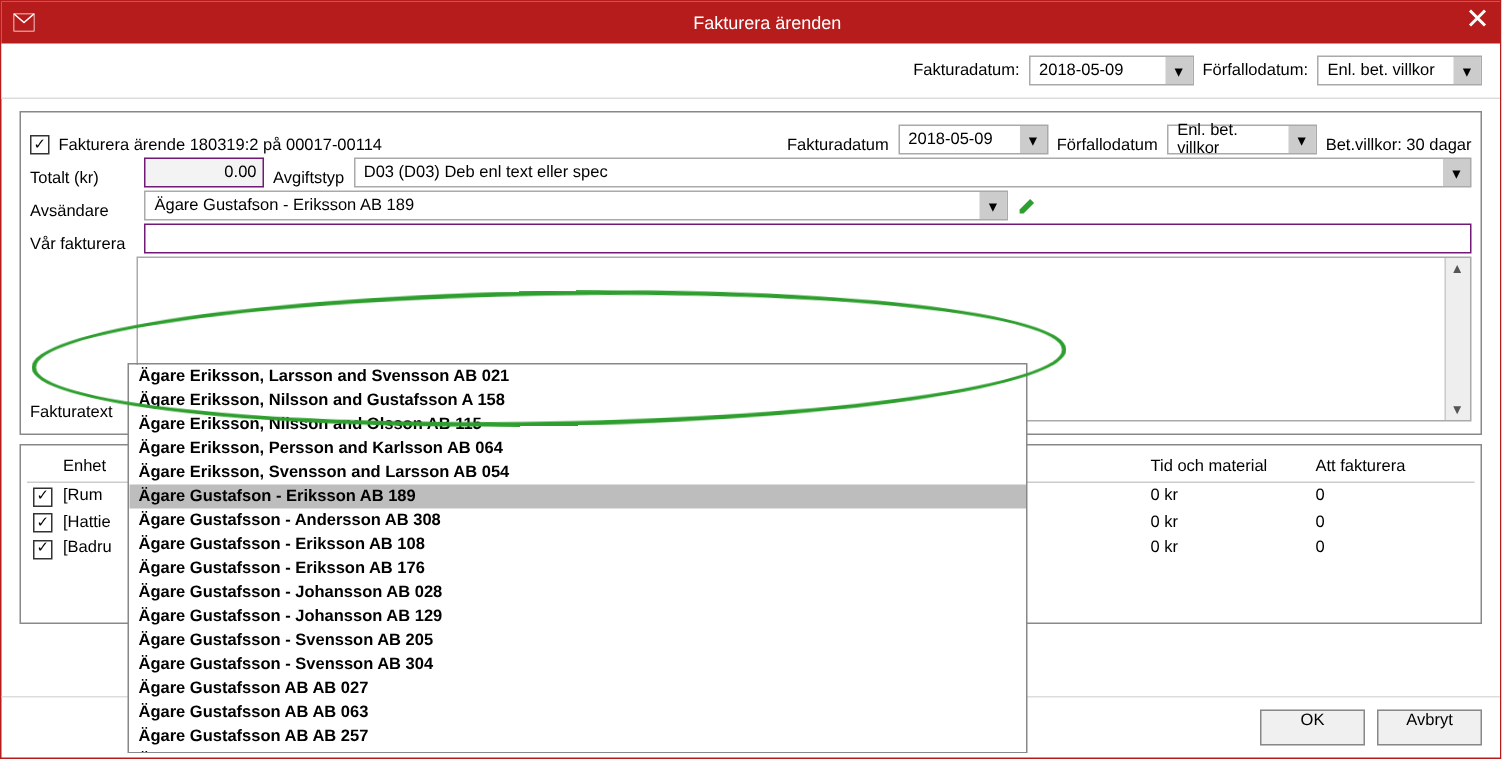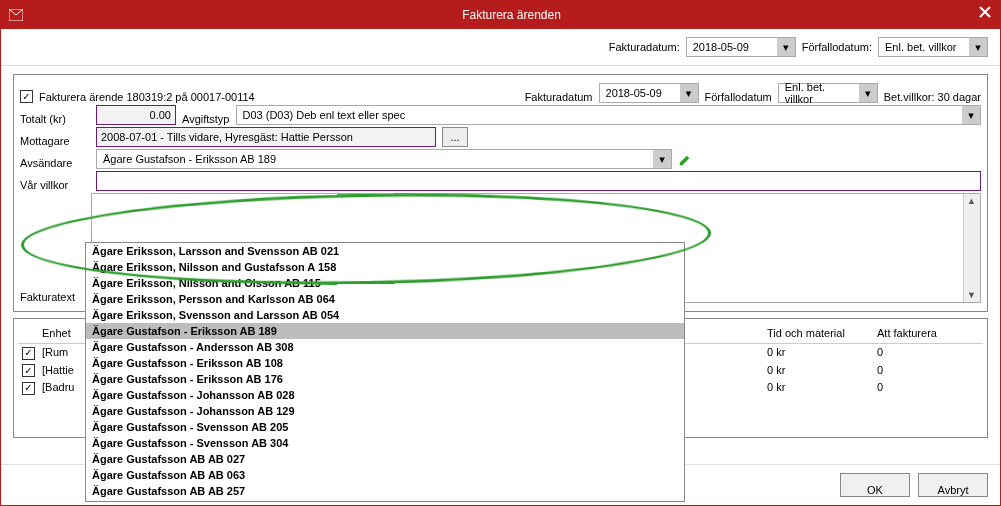--- a/index.html
+++ b/index.html
@@ -31,21 +31,21 @@
   .facturatext-area { border: 1px solid #aaa; background: #fff; height: 110px; width: 100%; position: relative; }
   .facturatext-area .sbar { position: absolute; right: 0; top: 0; bottom: 0; width: 17px; background: #eee; border-left: 1px solid #ccc; }
   .facturatext-area .sbar::before { content: "▲"; position: absolute; top: 2px; left: 3px; font-size: 9px; color: #555;}
   .facturatext-area .sbar::after { content: "▼"; position: absolute; bottom: 2px; left: 3px; font-size: 9px; color: #555;}
   .lower-panel { border: 1px solid #888; margin-top: 6px; height: 120px; padding: 4px; }
   .gridhdr { display: flex; border-bottom: 1px solid #ccc; font-weight: normal; padding: 2px 0; }
   .gridhdr > div { padding: 2px 4px; }
   .gridrow { display: flex; }
   .gridrow > div { padding: 2px 4px; }
   .footer { padding: 8px 12px; display: flex; justify-content: flex-end; gap: 8px; border-top: 1px solid #ddd; }
-  .btn { min-width: 70px; height: 24px; border: 1px solid #888; background: #f0f0f0; display: inline-flex; align-items: flex-end; justify-content: center; cursor: pointer; }
+  .btn { min-width: 70px; height: 24px; border: 1px solid #888; background: #f0f0f0; display: inline-flex; align-items: flex-start; justify-content: center; cursor: pointer; }
   .ellipse-mark { position: absolute; border: 3px solid #2e9e2e; border-radius: 50%; width: 690px; height: 90px; left: 20px; top: 128px; z-index: 100; pointer-events: none; transform: rotate(-1deg);}
   .pencil-icon svg { width: 14px; height: 14px; }
 </style>
 </head>
 <body>
 
 <div class="window">
 
   <div class="titlebar">
     <span class="mail-icon">
@@ -101,43 +101,36 @@
         <span class="textcell readonly" style="width:80px; justify-content:flex-end">
             <span>0.00</span>
           </span>
         <span class="label">Avgiftstyp</span>
         <span class="combo" style="flex:1">
           <span style="flex:1">D03 (D03) Deb enl text eller spec</span>
           <span class="arrow">▾</span>
         </span>
       </div>
 
-      <div class="row">
-        <span class="fieldlabel">Mottagare</span>
-        <span class="textcell readonly" style="width:340px">
-            <span>2008-07-01 - Tills vidare, Hyresgäst: Hattie Persson</span>
-          </span>
-        <span class="btn-small">...</span>
-      </div>
 
       <div class="row">
         <span class="fieldlabel">Avsändare</span>
         <span class="combo" style="width:576px">
           <span style="flex:1">Ägare Gustafson - Eriksson AB  189</span>
           <span class="arrow">▾</span>
         </span>
         <span class="pencil-icon">
           <svg viewBox="0 0 16 16">
               <path d="M2,11 L10,3 L13,6 L5,14 L2,14 Z" fill="#2e9e2e"></path>
             </svg>
         </span>
       </div>
 
       <div class="row">
-        <span class="fieldlabel">Vår villkor</span>
+        <span class="fieldlabel">Vår fakturera</span>
         <span class="textcell" style="flex:1"></span>
       </div>
 
       <div class="row" style="align-items:flex-end">
         <span class="fieldlabel">Fakturatext</span>
         <div class="facturatext-area">
           <div class="sbar"></div>
         </div>
       </div>
     </div>

